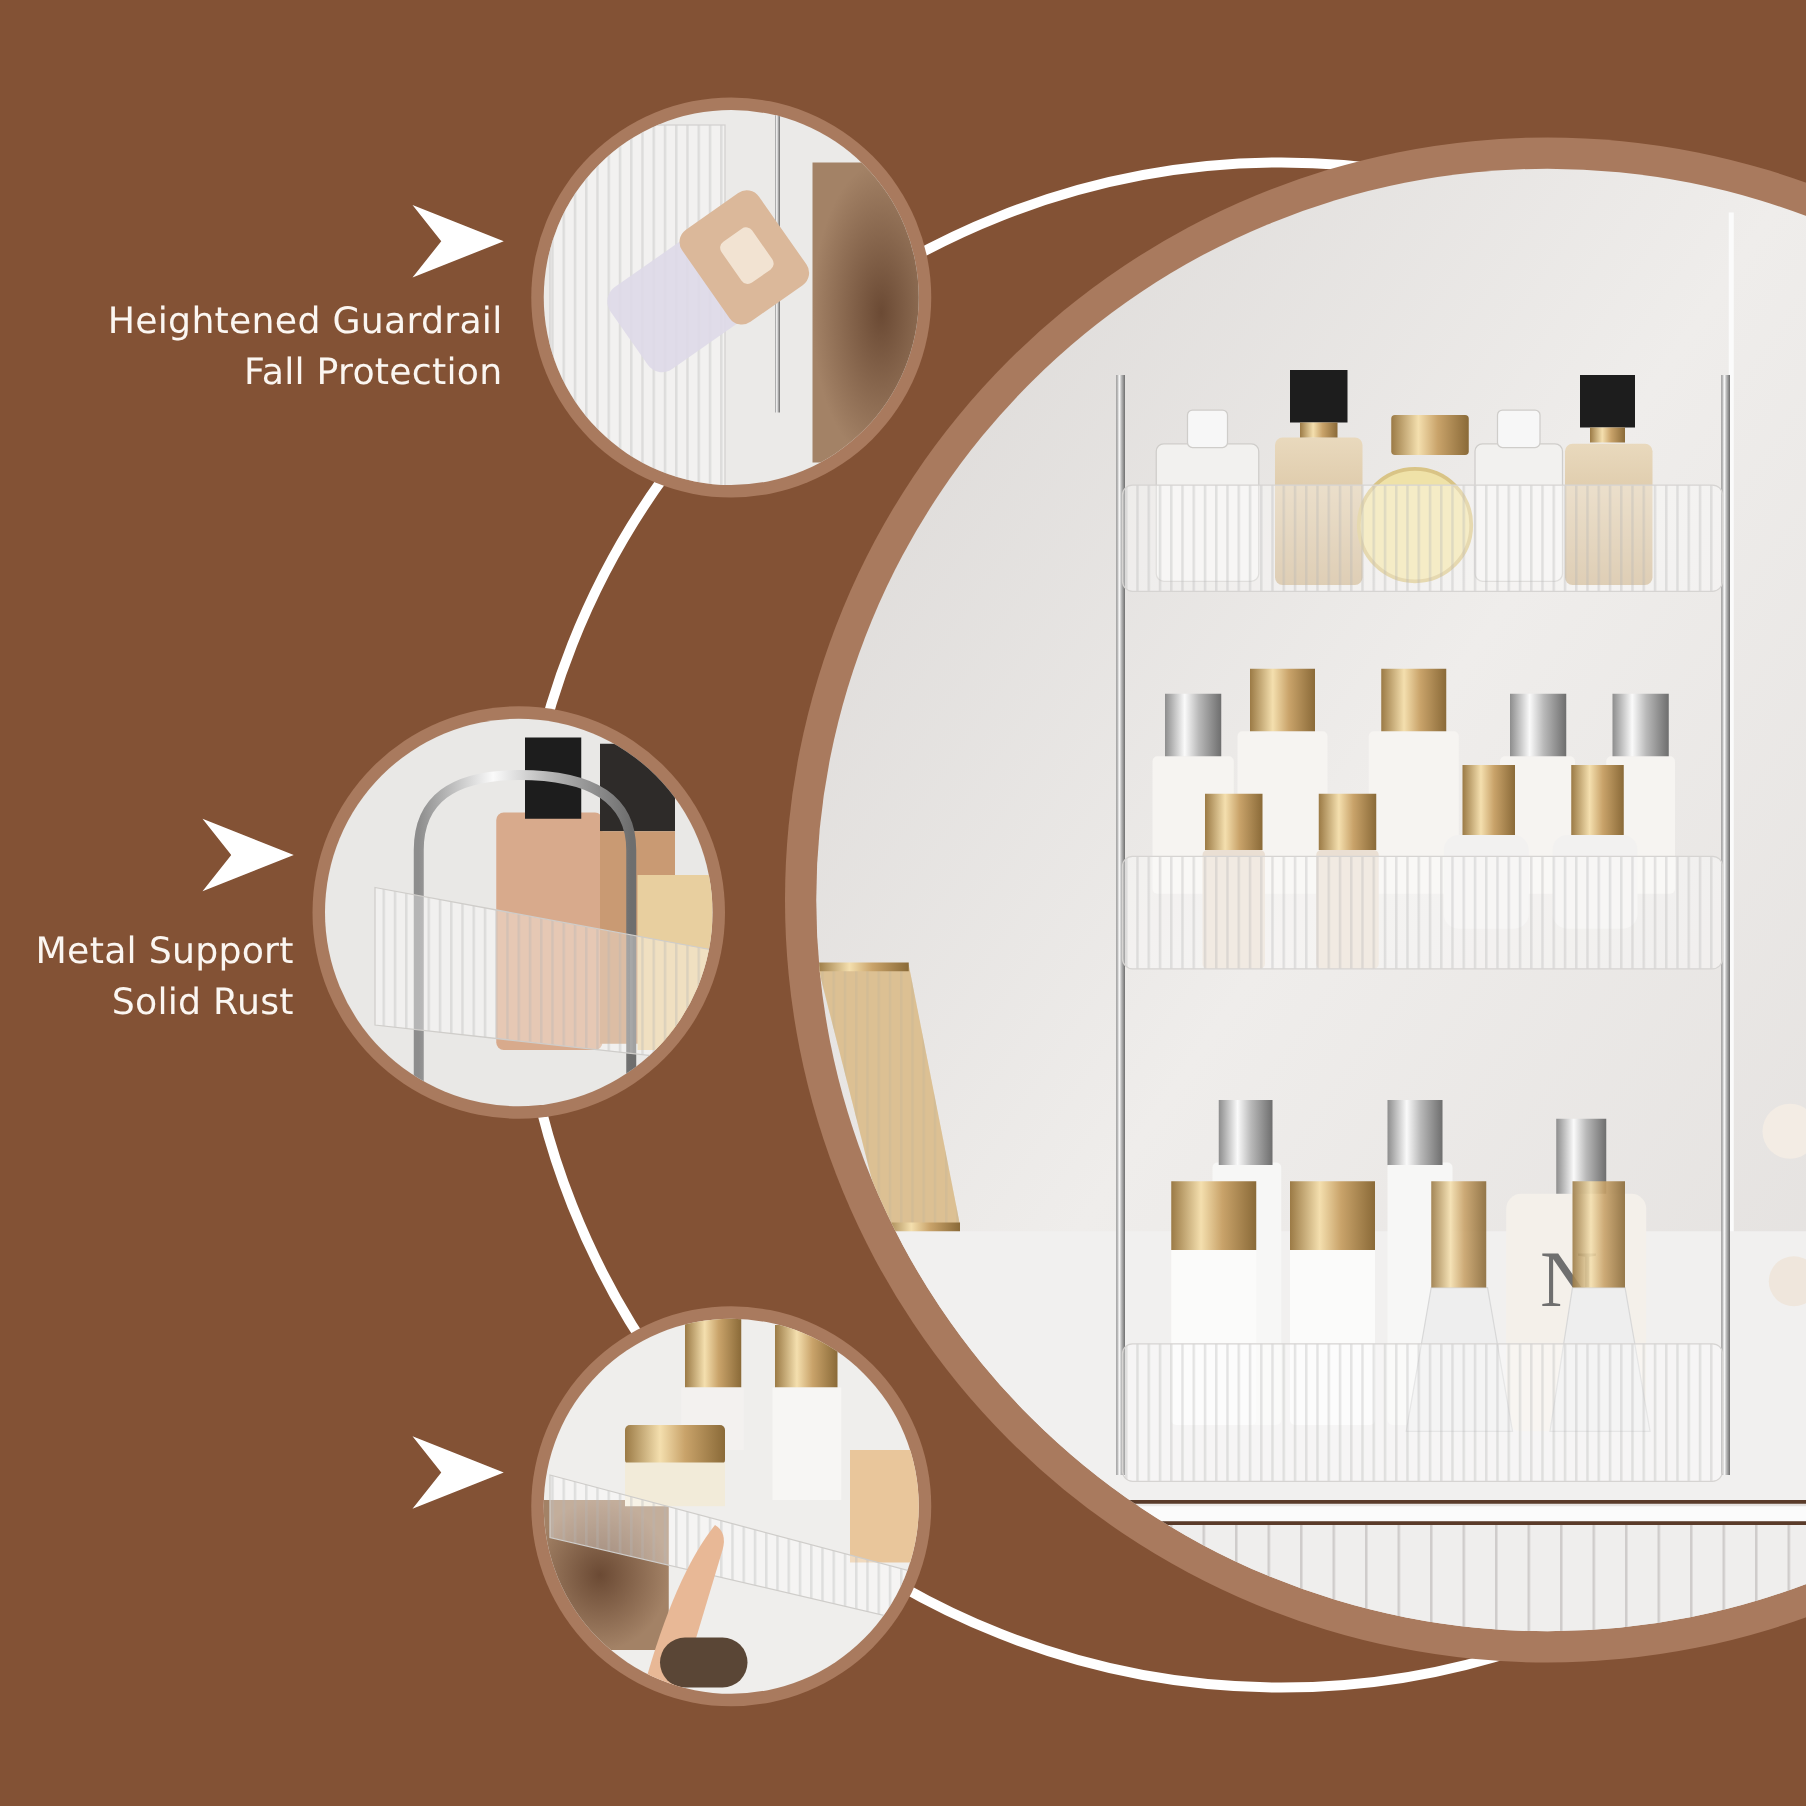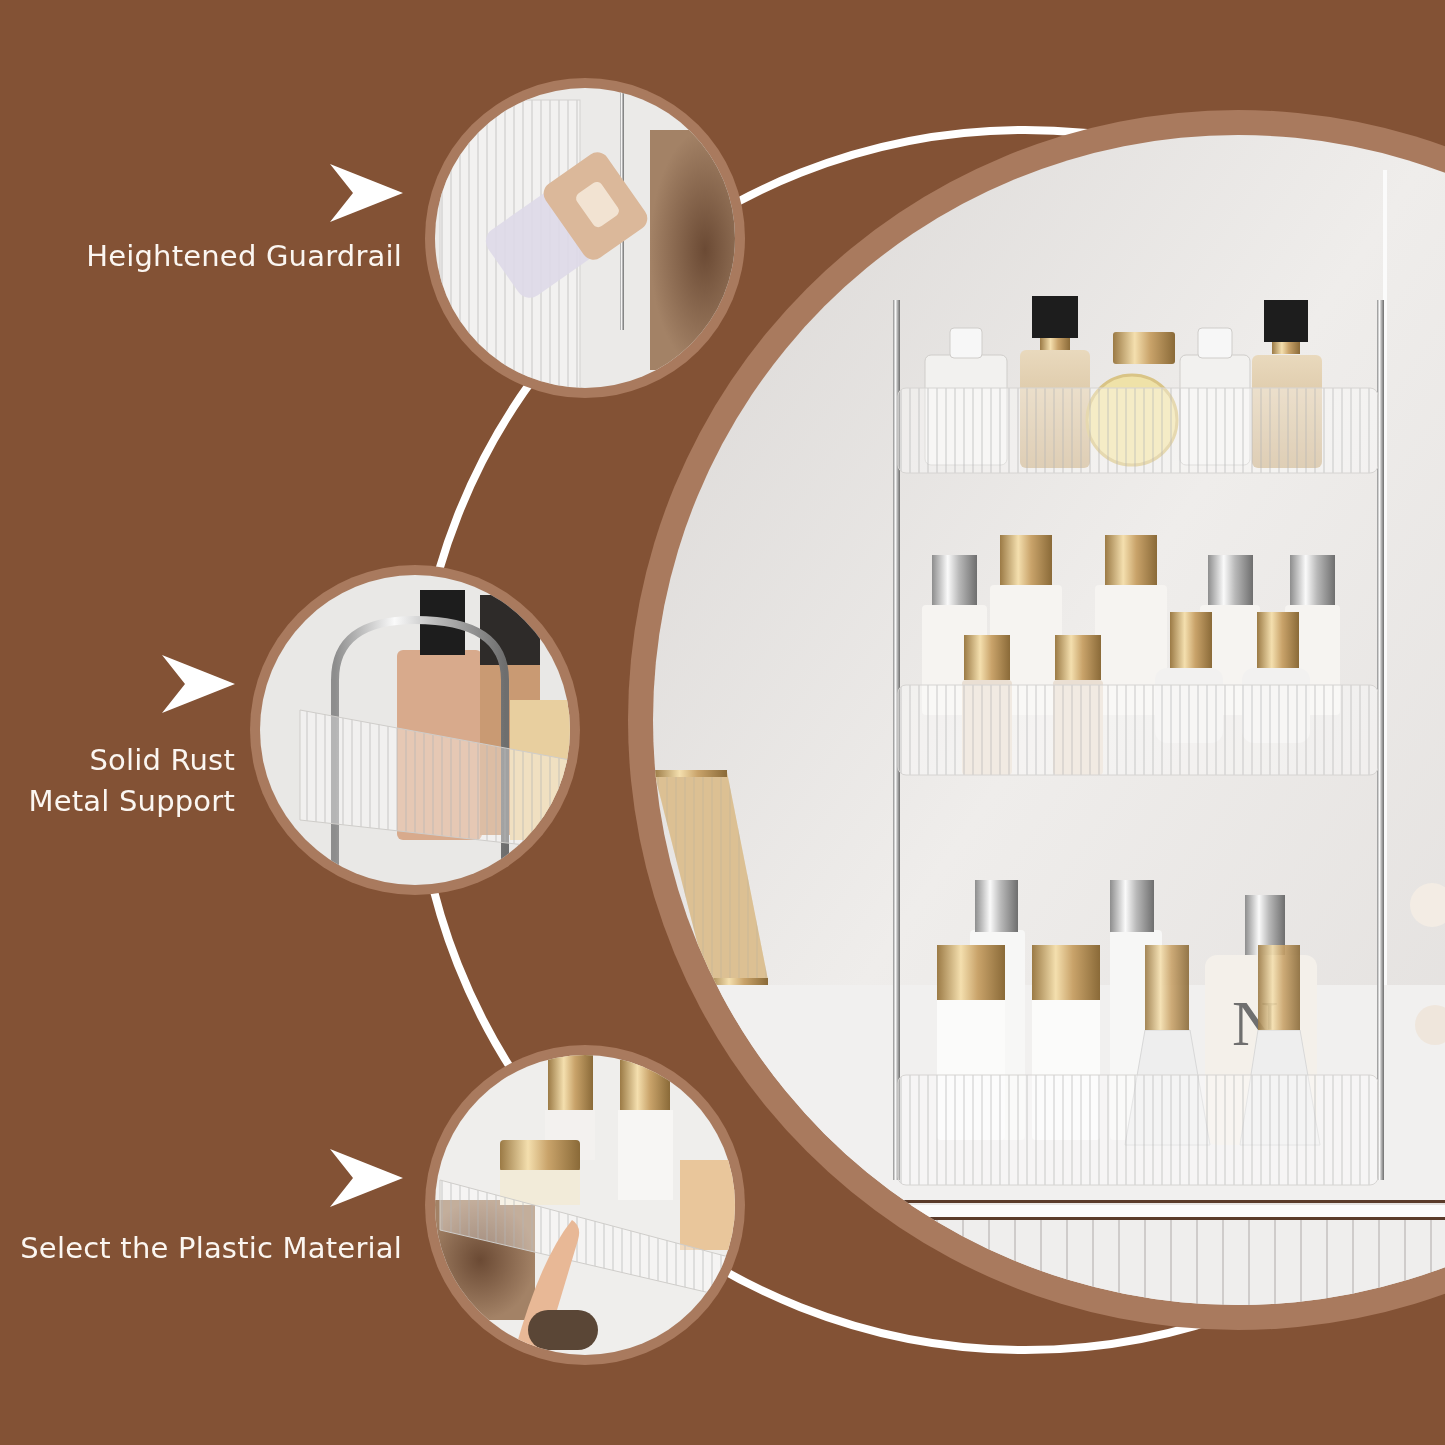--- a/index.html
+++ b/index.html
@@ -185,30 +185,30 @@
       <path d="M515 1350 Q540 1260 572 1220 Q582 1226 578 1240 Q560 1300 545 1350 Z" fill="#e8b896"></path>
       <rect x="528" y="1310" width="70" height="40" rx="20" fill="#5a4636"></rect>
     </g>
   </svg>
 
   <svg class="arrow" style="left:328px; top:162px;" viewBox="0 0 76 62">
     <path d="M2 2 L75 31 L2 60 L25 31 Z" fill="#ffffff"></path>
   </svg>
   <div class="feature-text" style="right:1043px; top:236px;text-align:right;">
     <div>Heightened Guardrail</div>
+    <div>Fall Protection</div>
   </div>
 
   <svg class="arrow" style="left:160px; top:653px;" viewBox="0 0 76 62">
     <path d="M2 2 L75 31 L2 60 L25 31 Z" fill="#ffffff"></path>
   </svg>
   <div class="feature-text" style="right:1210px; top:740px;">
+    <div>Metal Support</div>
     <div>Solid Rust</div>
-    <div>Metal Support</div>
   </div>
 
   <svg class="arrow" style="left:328px; top:1147px;" viewBox="0 0 76 62">
     <path d="M2 2 L75 31 L2 60 L25 31 Z" fill="#ffffff"></path>
   </svg>
   <div class="feature-text" style="right:1043px; top:1228px;">
-    <div>Select the Plastic Material</div>
   </div>
 
 </div>
 
 </body></html>

